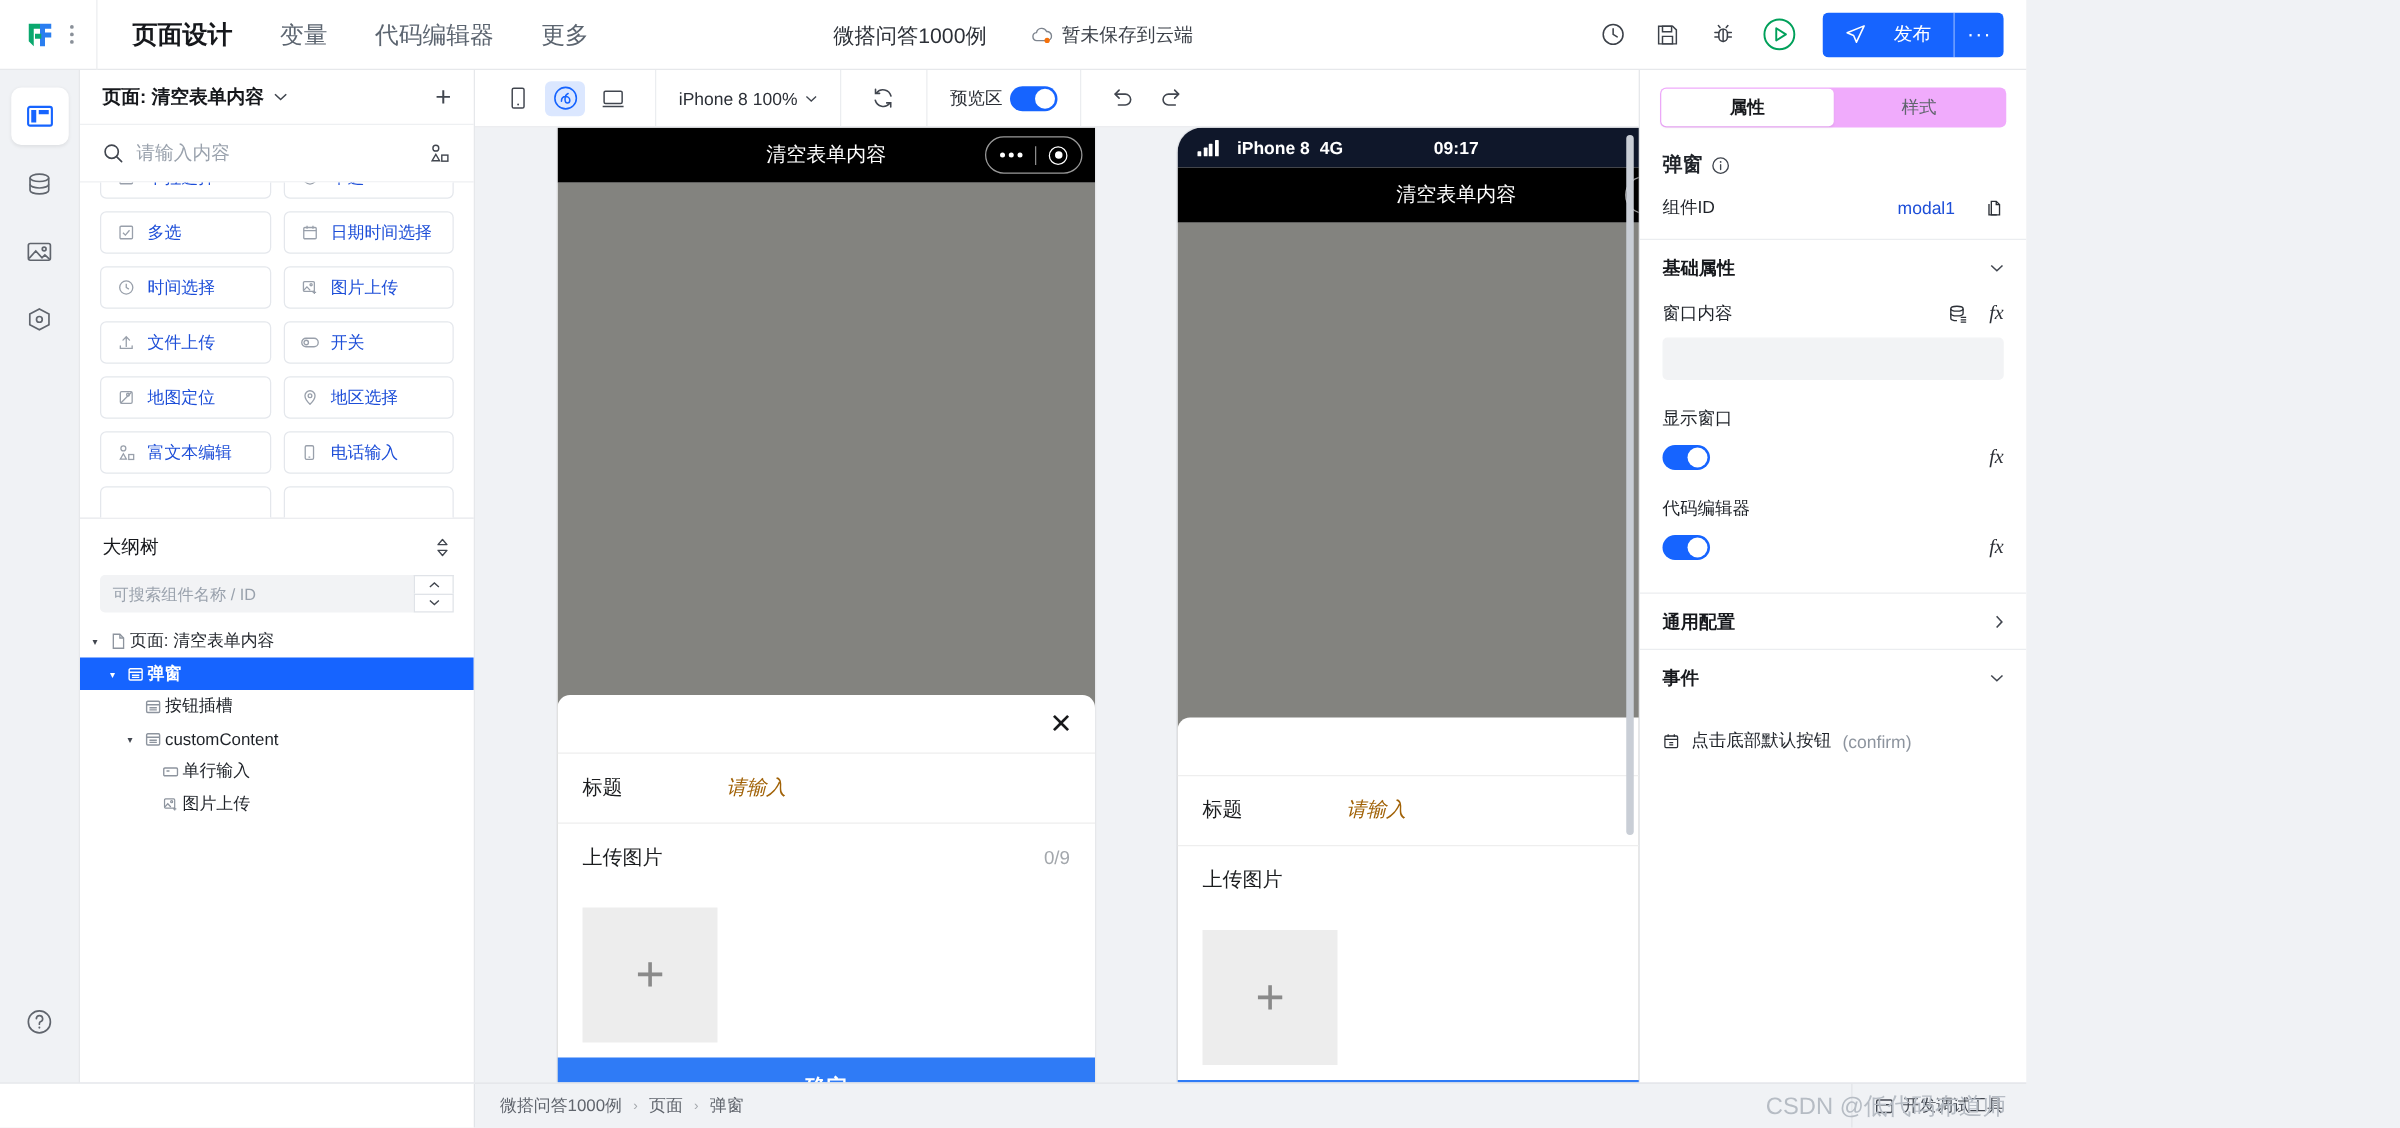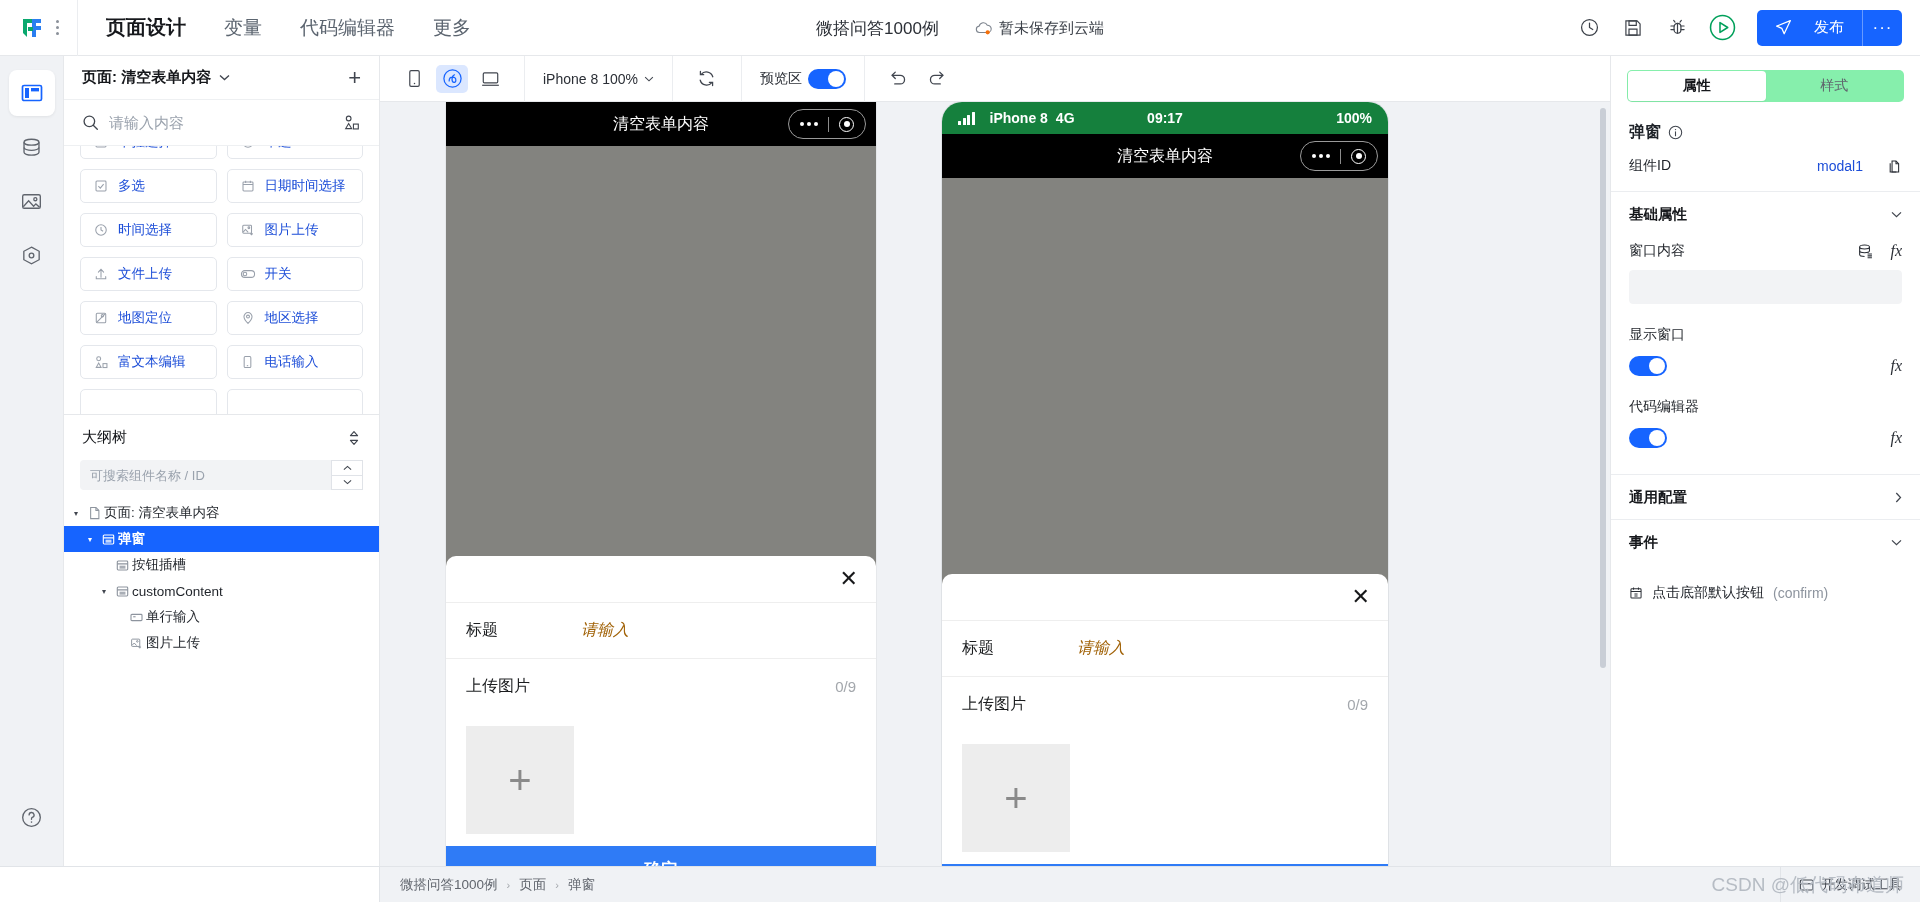--- a/index.html
+++ b/index.html
@@ -6,21 +6,21 @@
   * { box-sizing: border-box; margin: 0; padding: 0; }
   html, body {
     width: 1920px; height: 902px;
     overflow: hidden;
     font-family: "Liberation Sans", "DejaVu Sans", sans-serif;
     background: #f0f2f5;
     color: #1f2329;
     font-size: 14px;
     -webkit-font-smoothing: antialiased;
   }
-  .app { width: 1920px; height: 902px; display: flex; flex-direction: column; }
+  .app { width: 1621px; height: 902px; display: flex; flex-direction: column; }
 
   
   .topbar {
     height: 56px; min-height: 56px;
     background: #ffffff;
     border-bottom: 1px solid #e6e8eb;
     display: flex; align-items: center;
     position: relative;
   }
   .logo-zone {
@@ -194,21 +194,21 @@
   .capsule .dots { display: flex; gap: 3px; padding-right: 10px; }
   .capsule .dots i { width: 4px; height: 4px; border-radius: 50%; background: #fff; display: block; }
   .capsule .divider { width: 1px; height: 15px; background: #8c8c8c; }
   .capsule .target {
     width: 15px; height: 15px; border-radius: 50%; border: 1.5px solid #fff;
     margin-left: 10px; display: flex; align-items: center; justify-content: center;
   }
   .capsule .target i { width: 6px; height: 6px; border-radius: 50%; background: #fff; display: block; }
 
   .status-ios {
-    background: #15803d; color: #fff; height: 32px; display: flex; align-items: center;
+    background: #0f172a; color: #fff; height: 32px; display: flex; align-items: center;
     padding: 0 16px; font-size: 14px; font-weight: bold; gap: 20px;
   }
   .bars { display: flex; align-items: flex-end; gap: 1.5px; margin-right: 7px; }
   .bars i { width: 3px; background: #fff; display: block; border-radius: .5px; }
   .st-left { display: flex; align-items: center; gap: 8px; }
   .st-mid { position: absolute; left: 50%; transform: translateX(-50%); }
   .st-right { margin-left: auto; }
   .status-ios { position: relative; }
 
   .page-gray { background: #83837f; flex: 1; }
@@ -246,21 +246,21 @@
     position: absolute; right: 4px; top: 6px; width: 6px; height: 560px;
     background: #c9ced6; border-radius: 3px; cursor: pointer;
   }
 
   
   .right-panel {
     width: 310px; background: #fff; border-left: 1px solid #e6e8eb;
     display: flex; flex-direction: column; min-height: 0;
   }
   .rp-tabs {
-    margin: 14px 16px 0; height: 32px; background: #86efac; border-radius: 5px;
+    margin: 14px 16px 0; height: 32px; background: #f0abfc; border-radius: 5px;
     display: flex; padding: 1px;
   }
   .rp-tab {
     flex: 1; display: flex; align-items: center; justify-content: center;
     font-size: 14px; color: #60656d; border-radius: 4px; cursor: pointer;
   }
   .rp-tab.active { background: #fff; color: #16181c; font-weight: bold; box-shadow: 0 1px 2px rgba(0,0,0,.06); }
 
   .rp-body { flex: 1; overflow: hidden; padding: 0 18px; }
   .rp-title { margin-top: 20px; font-size: 16px; font-weight: bold; display: flex; align-items: center; gap: 7px; }

